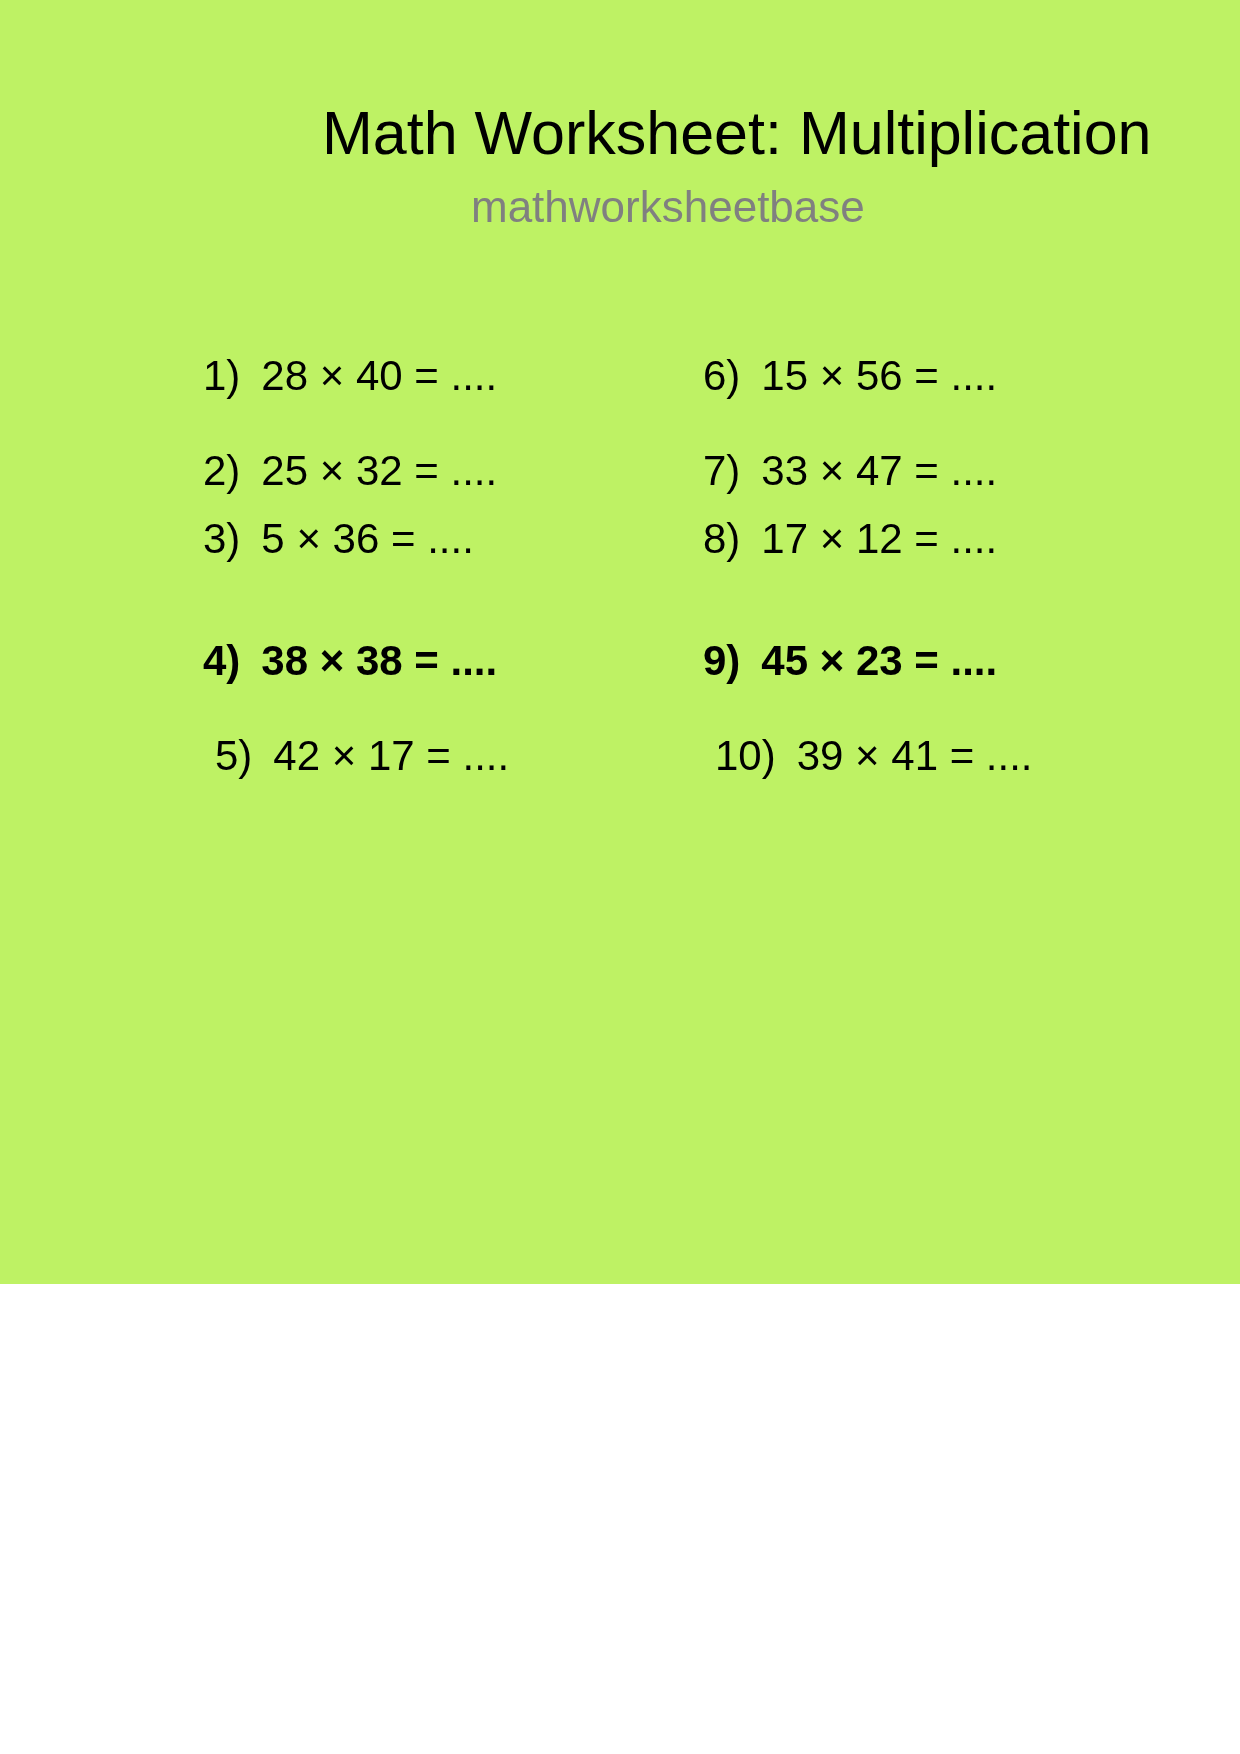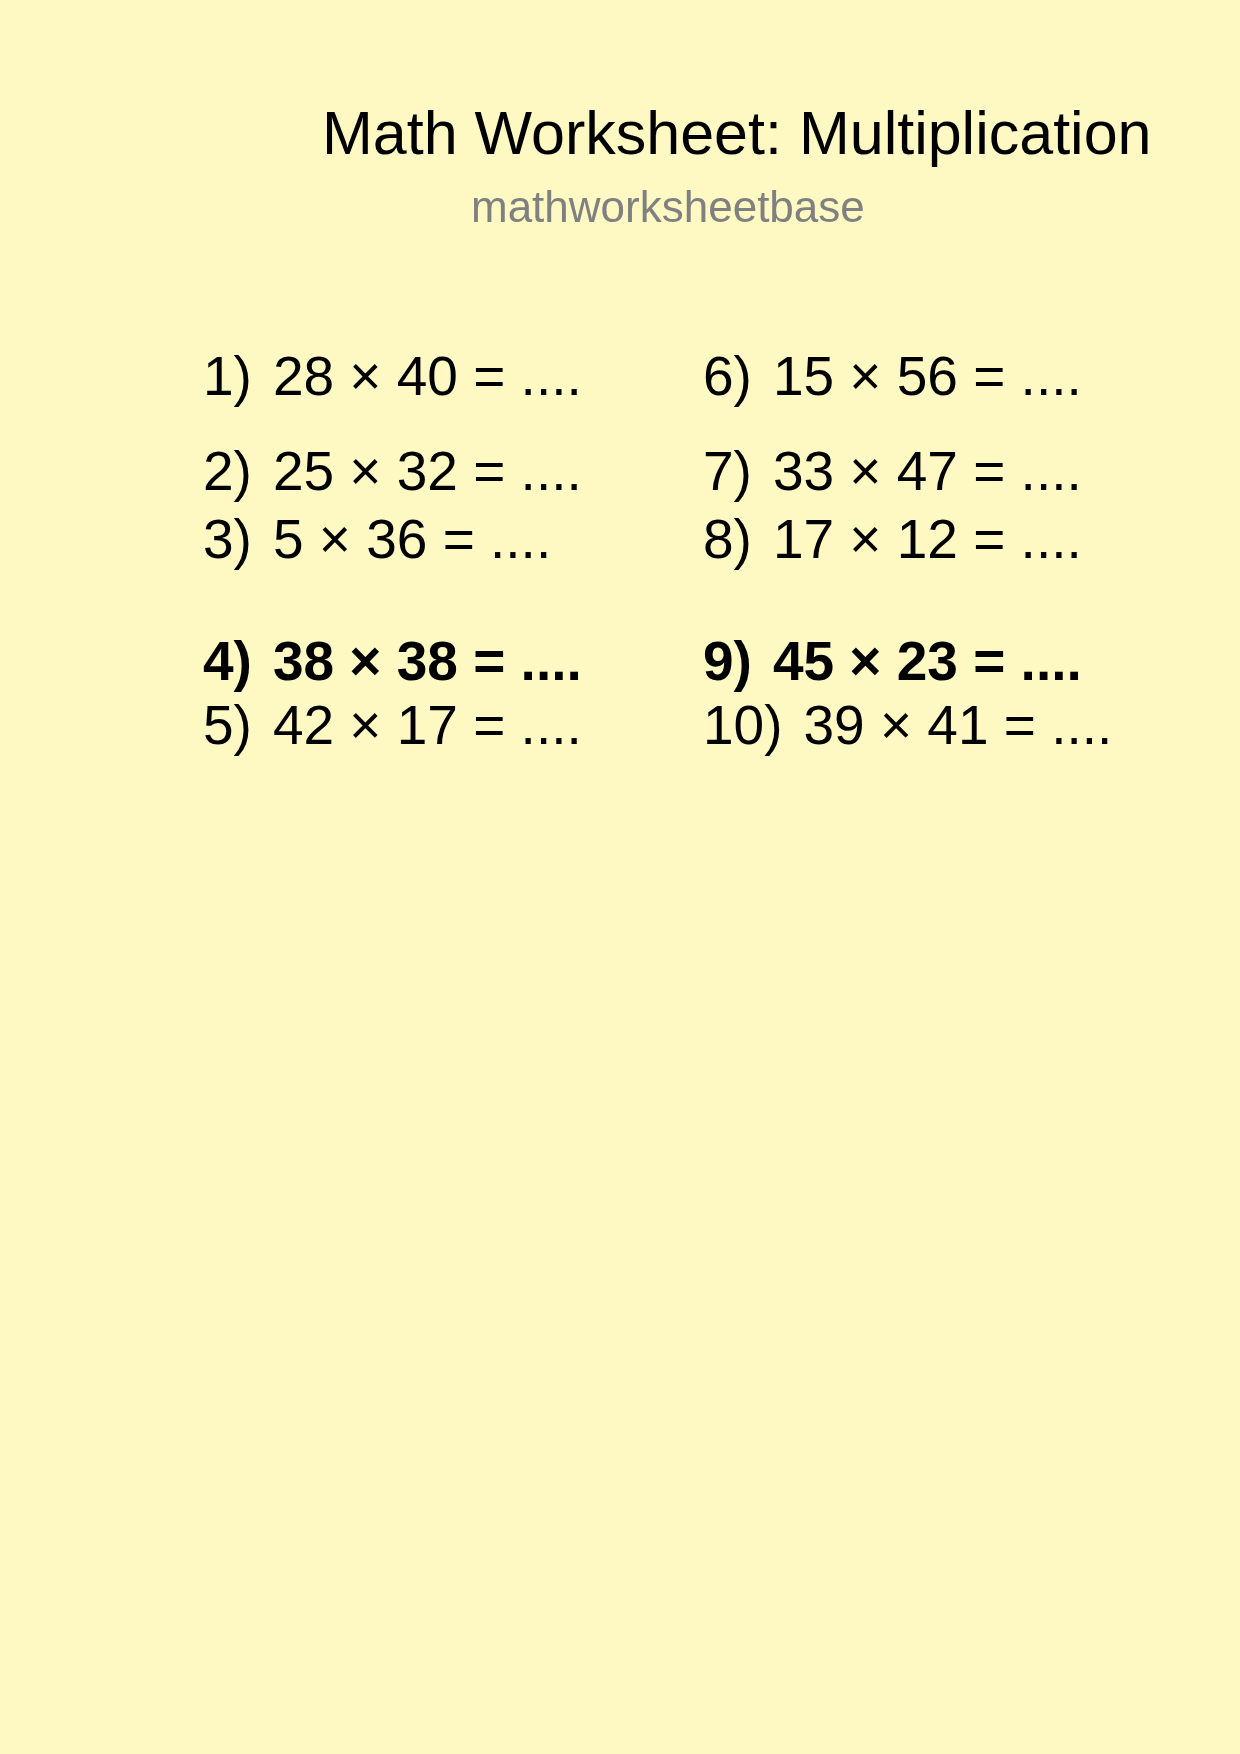--- a/index.html
+++ b/index.html
@@ -12,22 +12,22 @@
       height: 1754px;
       position: relative;
       overflow: hidden;
       font-family: "Liberation Sans", sans-serif;
       color: #000000;
     }
     .page {
       position: absolute;
       left: 0; top: 0;
       width: 1240px;
-      height: 1754px;
-      background: #fef9c3;
+      height: 1284px;
+      background: #bef264;
     }
     .title {
       position: absolute;
       left: 322px;
       top: 98px;
       font-size: 61px;
       line-height: 70px;
       white-space: nowrap;
       color: #000000;
     }
@@ -35,39 +35,39 @@
       position: absolute;
       left: 471px;
       top: 183px;
       font-size: 44px;
       line-height: 48px;
       white-space: nowrap;
       color: #808080;
     }
     .problem {
       position: absolute;
-      font-size: 55px;
+      font-size: 42px;
       line-height: 50px;
       white-space: nowrap;
       color: #000000;
     }
     .problem .num {
       display: inline-block;
     }
     .problem .expr {
       display: inline-block;
       margin-left: 21px;
     }
     .col-left { left: 203px; }
     .col-right { left: 703px; }
     .row-1 { top: 351px; }
     .row-2 { top: 446px; }
     .row-3 { top: 514px; }
     .row-4 { top: 636px; font-weight: bold; }
-    .row-5 { top: 700px; }
+    .row-5 { top: 731px; margin-left: 12px; }
   </style>
 </head>
 <body>
 
 <div class="page">
 
   <div class="title">Math Worksheet: Multiplication</div>
   <div class="subtitle">mathworksheetbase</div>
 
   <div class="problems-left">

